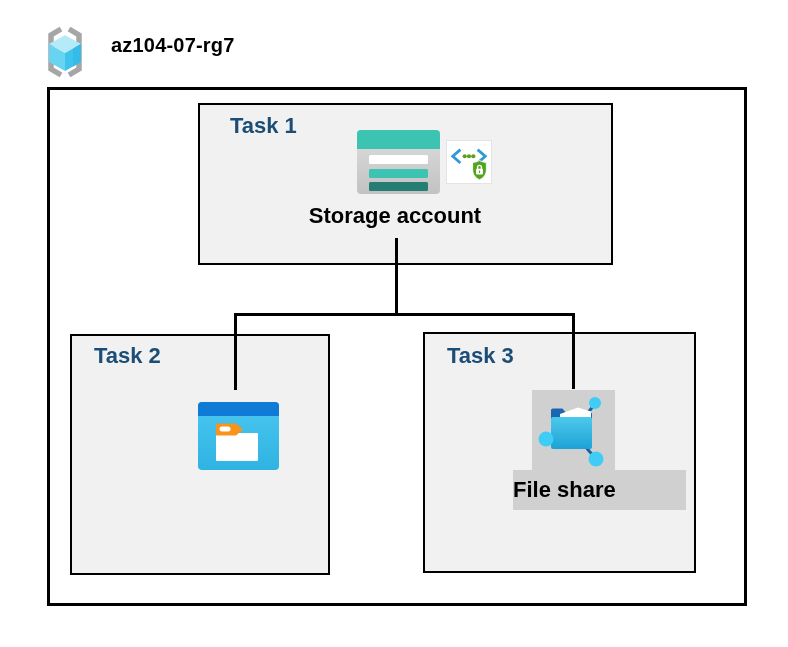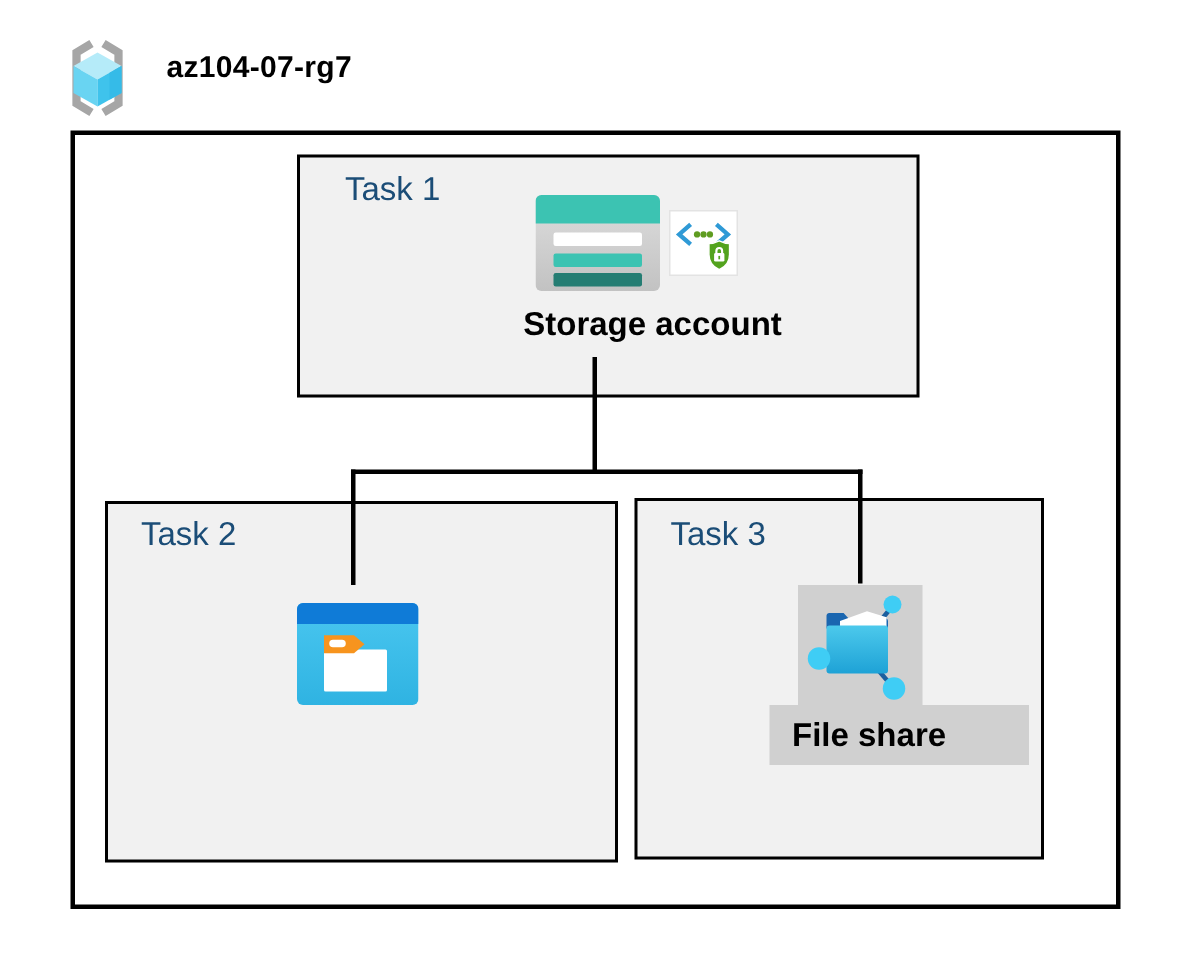--- a/index.html
+++ b/index.html
@@ -16,49 +16,48 @@
   }
   
   .outer-box{
     position:absolute;left:47px;top:87px;width:694px;height:513px;
     border:3px solid #000;background:#fff;
   }
   .task-box{
     position:absolute;background:#f1f1f1;border:2px solid #000;box-sizing:border-box;
   }
   .task1{left:198px;top:103px;width:415px;height:162px;}
-  .task2{left:70px;top:334px;width:342px;height:241px;}
+  .task2{left:70px;top:334px;width:260px;height:241px;}
   .task3{left:423px;top:332px;width:273px;height:241px;}
   .task-label{
-    position:absolute;font-size:22px;font-weight:400;color:#1b4d77;white-space:nowrap;
+    position:absolute;font-size:22px;font-weight:700;color:#1b4d77;white-space:nowrap;
   }
   .task1 .task-label{left:30px;top:8px;}
   .task2 .task-label{left:22px;top:7px;}
   .task3 .task-label{left:22px;top:9px;}
   .item-label{
     position:absolute;font-size:22px;font-weight:700;color:#000;text-align:center;
     white-space:nowrap;
-    padding-left:40px;
   }
   .storage-label{left:0;top:98px;width:390px;}
   .blob-label{left:0;top:154px;width:336px;}
   
   .storage-icon{position:absolute;left:157px;top:25px;width:83px;height:64px;}
   .api-icon{
     position:absolute;left:246px;top:35px;width:46px;height:44px;background:#fff;
     border:1px solid #e3e3e3;box-sizing:border-box;
   }
   .blob-icon{position:absolute;left:126px;top:66px;width:81px;height:68px;}
   .fs-icon-bg{
     position:absolute;left:107px;top:56px;width:83px;height:80px;background:#d0d0d0;
   }
   .fs-icon{position:absolute;left:6px;top:3px;width:72px;height:74px;}
   .fs-label-bg{
     position:absolute;left:88px;top:136px;width:173px;height:40px;background:#d0d0d0;
-    font-size:22px;font-weight:700;color:#000;line-height:40px;padding-left:15px;
+    font-size:22px;font-weight:700;color:#000;line-height:40px;
     box-sizing:border-box;white-space:nowrap;
   }
   
   .line{position:absolute;background:#000;z-index:5;}
   .v-main{left:395px;top:238px;width:3px;height:78px;}
   .h-branch{left:234px;top:313px;width:341px;height:3px;}
   .v-left{left:234px;top:313px;width:3px;height:77px;}
   .v-right{left:572px;top:313px;width:3px;height:76px;}
 </style>
 </head>

